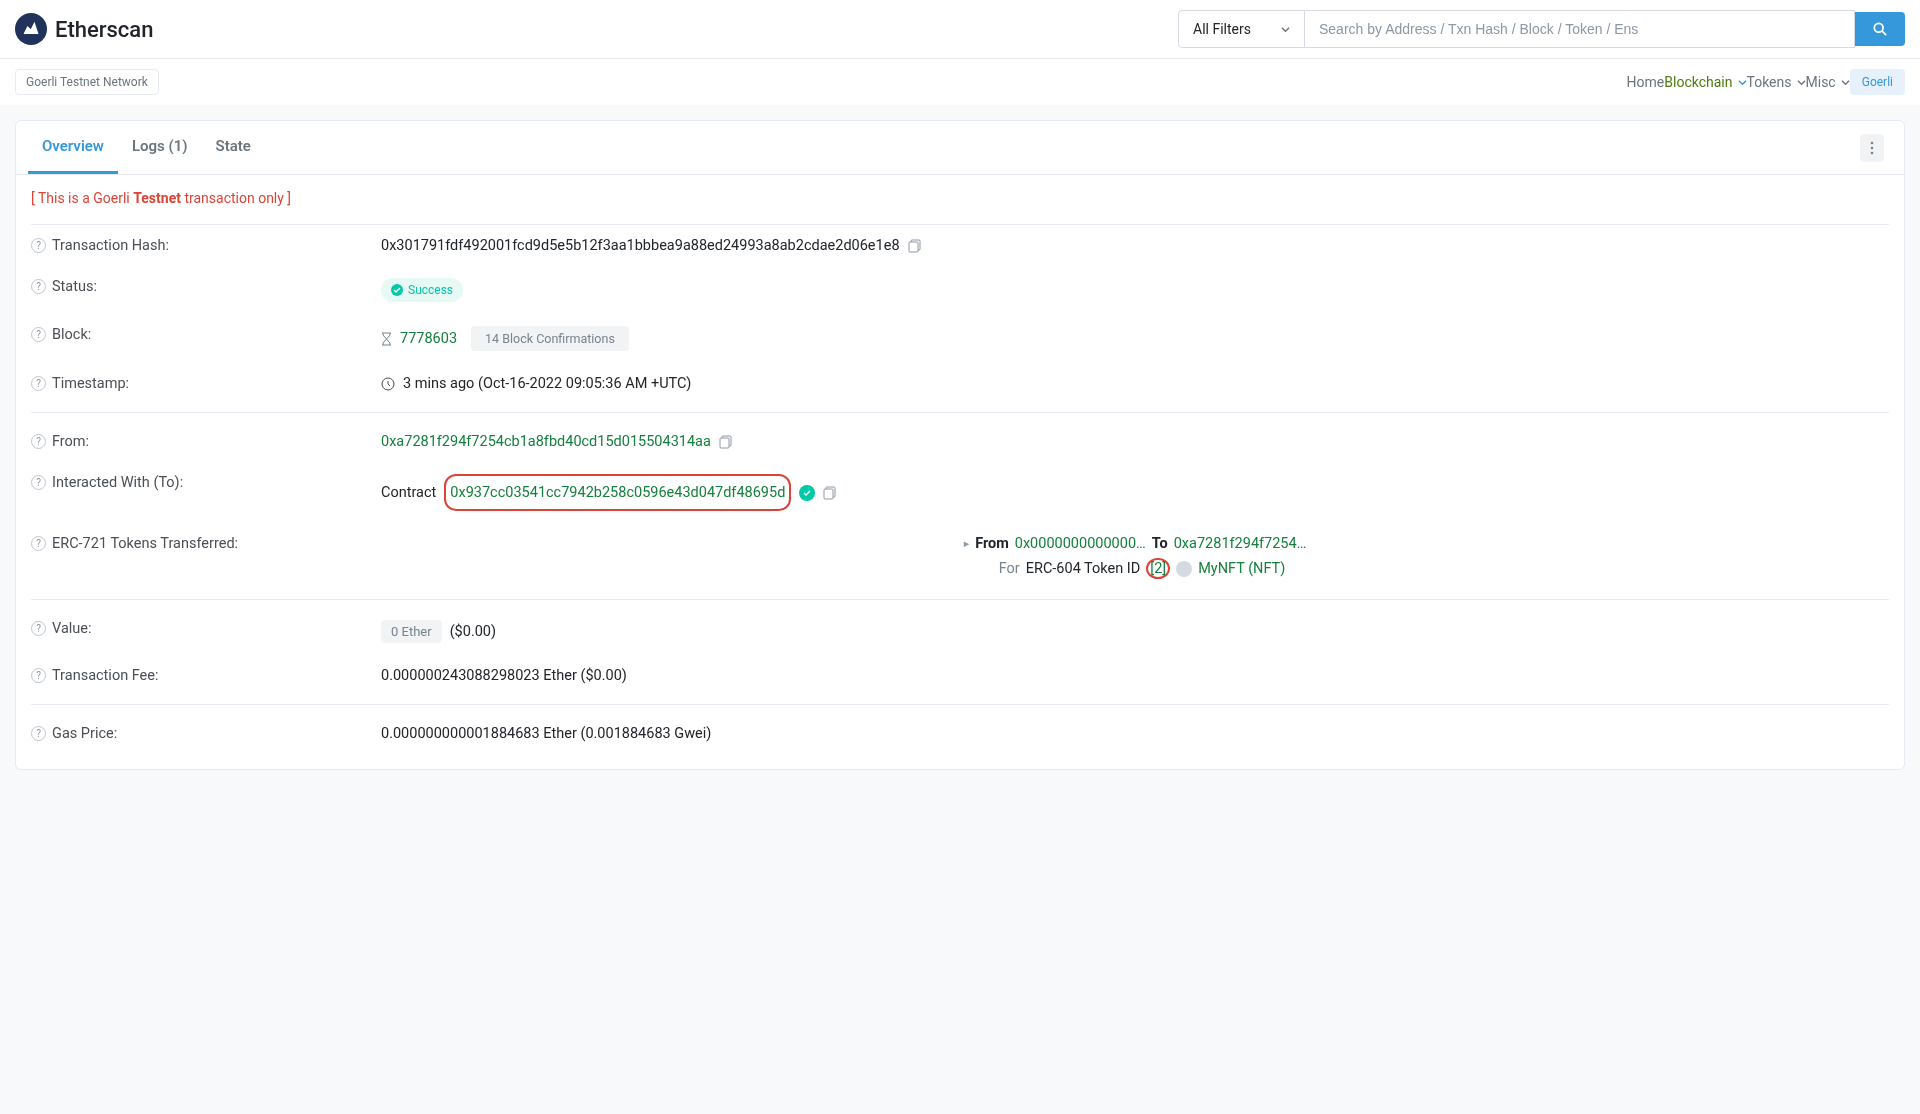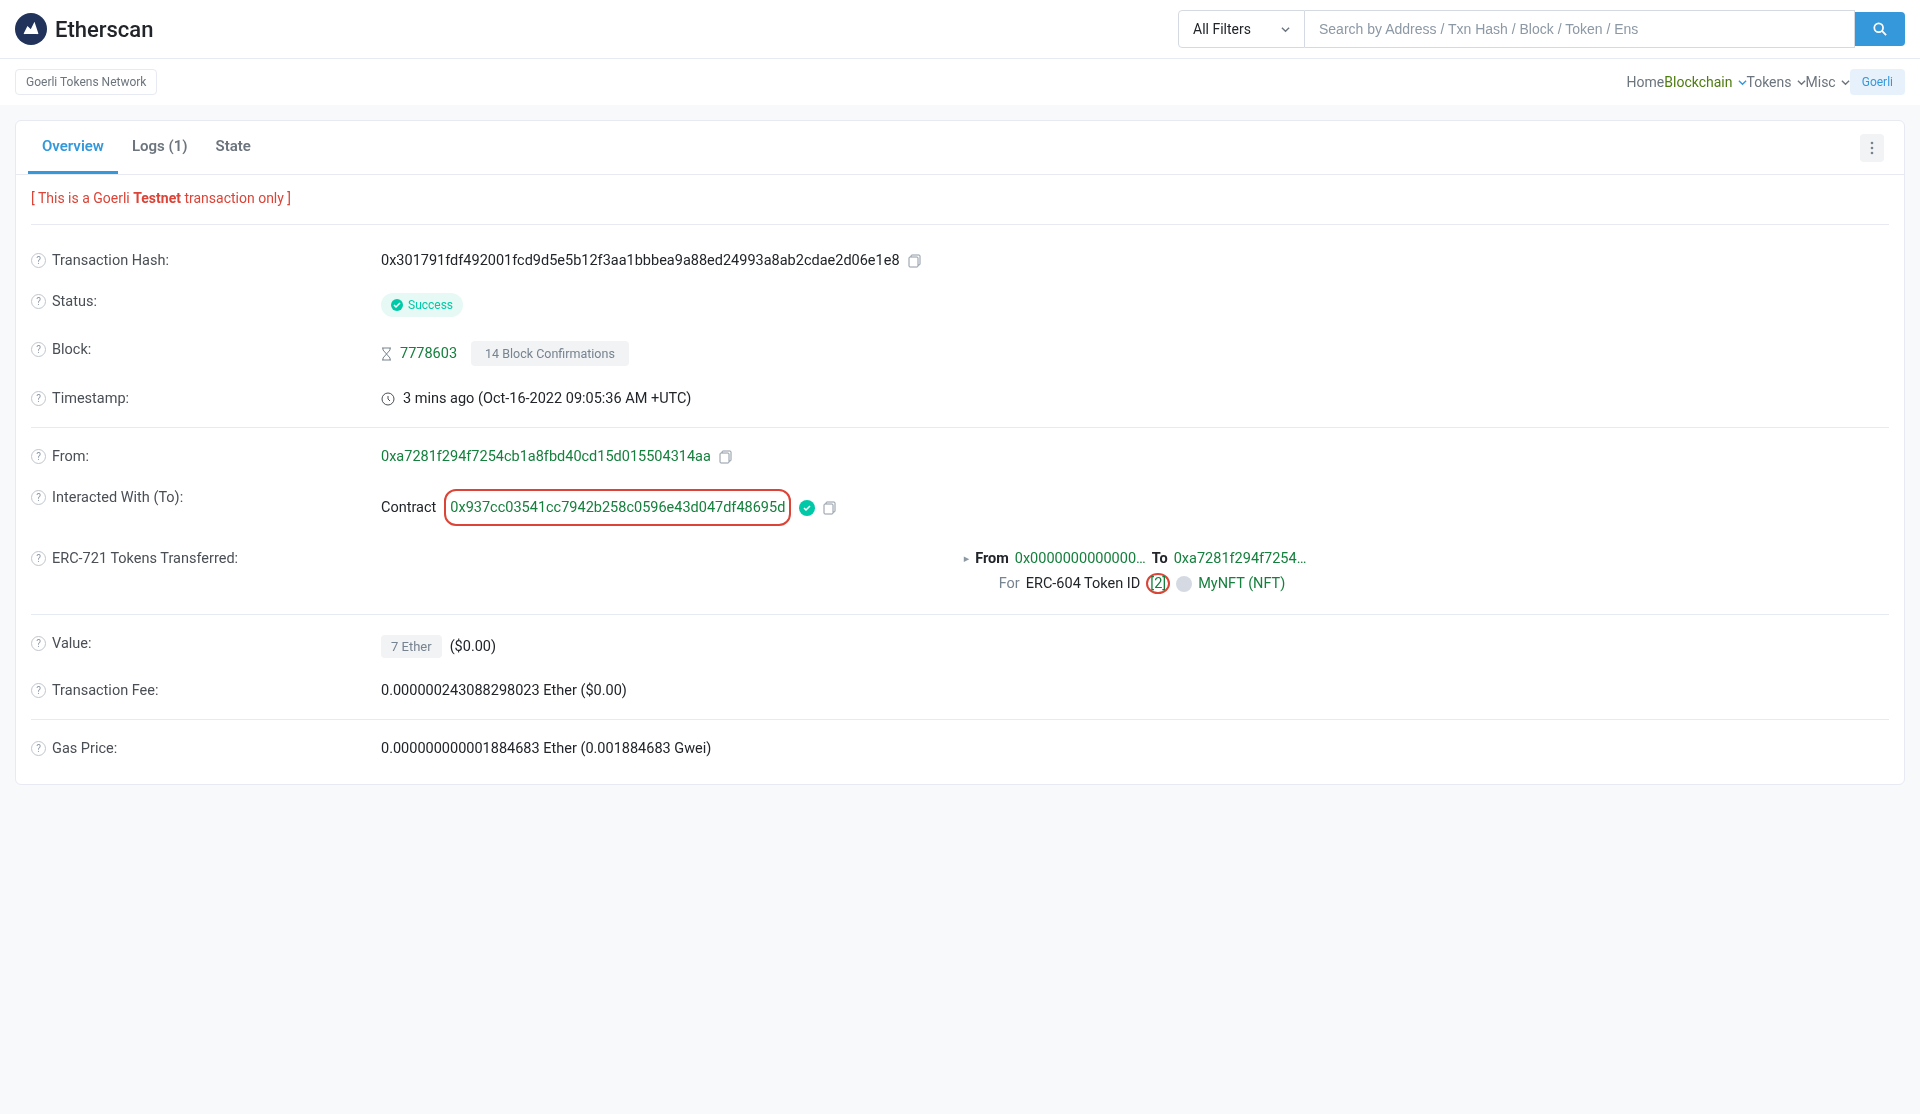--- a/index.html
+++ b/index.html
@@ -24,21 +24,21 @@
 .main-content { background: #f8f9fa; padding: 15px; min-height: calc(100vh - 100px); }
 .page-title-row { display: flex; align-items: center; gap: 10px; margin-bottom: 15px; }
 .page-title { font-size: 22px; font-weight: 400; color: #4a4f55; }
 .nav-btn { background: #e7eaf3; border: none; width: 24px; height: 24px; border-radius: 4px; cursor: pointer; display: flex; align-items: center; justify-content: center; color: #77838f; }
 .card { background: #fff; border: 1px solid #e7eaf3; border-radius: 6px; }
 .tabs-row { display: flex; align-items: center; border-bottom: 1px solid #e7eaf3; padding: 0 12px; }
 .tab { padding: 16px 14px; font-size: 15px; font-weight: 600; color: #6c757d; cursor: pointer; border-bottom: 3px solid transparent; }
 .tab.active { color: #3498db; border-bottom-color: #3498db; }
 .tab-more { margin-left: auto; background: #f1f3f5; border: none; width: 24px; height: 28px; border-radius: 4px; cursor: pointer; color: #77838f; margin-right: 8px; display:flex; align-items:center; justify-content:center; }
 .content-body { padding: 15px; }
-.warning-text { color: #db4437; font-size: 14px; margin-bottom: 15px; padding-bottom: 18px; border-bottom: 1px solid #e7eaf3; }
+.warning-text { color: #db4437; font-size: 14px; padding-bottom: 18px; border-bottom: 1px solid #e7eaf3; }
 .warning-text b { font-weight: 700; }
 .detail-row { display: flex; padding: 12px 0; align-items: flex-start; }
 .detail-label { width: 350px; display: flex; align-items: center; gap: 6px; color: #4a4f55; font-size: 14.5px; }
 .help-icon { width: 15px; height: 15px; border: 1px solid #c0c6cc; border-radius: 50%; display: inline-flex; align-items: center; justify-content: center; font-size: 10px; color: #8c98a4; flex-shrink: 0; }
 .detail-value { flex: 1; font-size: 14.5px; color: #212529; display: flex; align-items: center; gap: 8px; flex-wrap: wrap; }
 .hash-text { color: #212529; word-break: break-all; }
 .copy-icon { width: 14px; height: 14px; cursor: pointer; color: #8c98a4; display: inline-flex; }
 .status-badge { background: #e6f9f4; color: #00c9a7; padding: 5px 10px; border-radius: 12px; font-size: 12px; display: inline-flex; align-items: center; gap: 5px; }
 .status-badge svg { width: 12px; height: 12px; }
 .link-text { color: #15803d; cursor: pointer; }
@@ -82,21 +82,21 @@
     <button class="search-btn">
       <svg viewBox="0 0 16 16">
           <circle cx="6.5" cy="6.5" r="5" stroke="#fff" stroke-width="2" fill="none"></circle>
           <line x1="10.5" y1="10.5" x2="15" y2="15" stroke="#fff" stroke-width="2"></line>
         </svg>
     </button>
   </div>
 </div>
 
 <div class="sub-header">
-  <div class="network-badge">Goerli Tokens Network</div>
+  <div class="network-badge">Goerli Testnet Network</div>
   <div class="nav-menu">
     <div class="nav-item">Home</div>
     <div class="nav-item active">
       <span>Blockchain</span>
       <svg class="chevron-down" viewBox="0 0 10 10">
           <path d="M1 3 L5 7 L9 3" stroke="#3498db" stroke-width="1.5" fill="none"></path>
         </svg>
     </div>
     <div class="nav-item">
       <span>Tokens</span>
@@ -261,21 +261,21 @@
       </div>
 
       <hr class="hr-divider">
 
       <div class="detail-row">
         <div class="detail-label">
             <span class="help-icon">?</span>
             <span>Value:</span>
           </div>
         <div class="detail-value">
-          <span class="ether-badge">7 Ether</span>
+          <span class="ether-badge">0 Ether</span>
           <span>($0.00)</span>
         </div>
       </div>
 
       <div class="detail-row">
         <div class="detail-label">
             <span class="help-icon">?</span>
             <span>Transaction Fee:</span>
           </div>
         <div class="detail-value">

